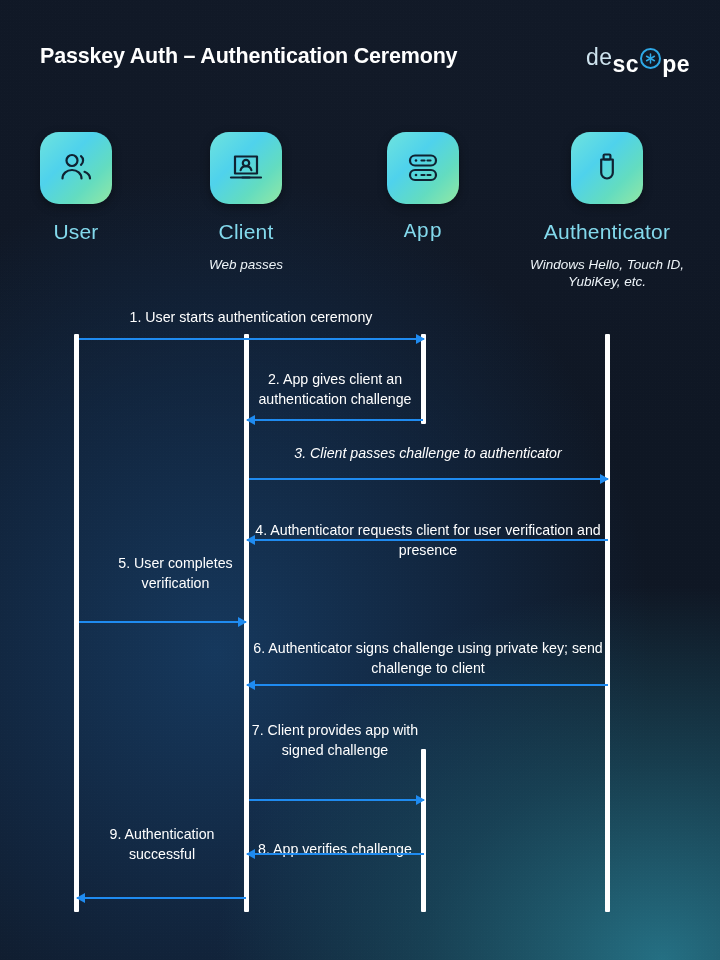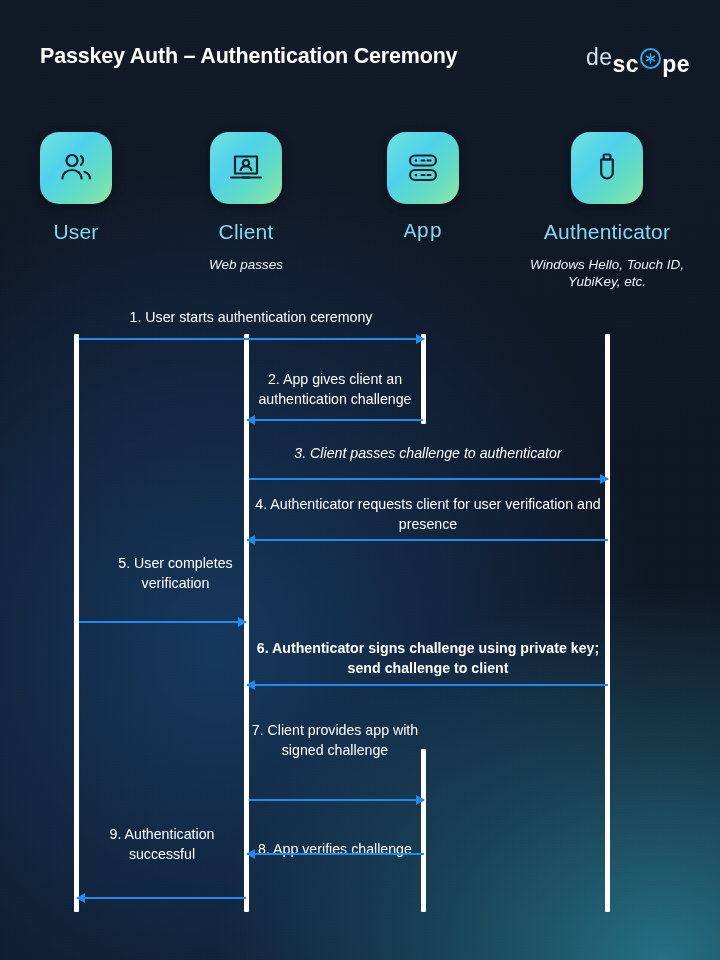--- a/index.html
+++ b/index.html
@@ -190,33 +190,33 @@
       <div class="shaft"></div>
         <div class="head"></div>
     </div>
 
     <div class="msg-label" style="left:249px; top:443px; width:358px;font-style:italic;">3. Client passes challenge to authenticator</div>
     <div class="arrow right" style="left:249px; top:474px; width:359px;">
       <div class="shaft"></div>
         <div class="head"></div>
     </div>
 
-    <div class="msg-label" style="left:249px; top:494px; width:358px;">4.  Authenticator requests client for user verification and presence</div>
+    <div class="msg-label" style="left:249px; top:520px; width:358px;">4.  Authenticator requests client for user verification and presence</div>
     <div class="arrow left" style="left:247px; top:535px; width:361px;">
       <div class="shaft"></div>
         <div class="head"></div>
     </div>
 
     <div class="msg-label" style="left:79px; top:553px; width:166px;padding-left:27px;">5. User completes verification</div>
     <div class="arrow right" style="left:79px; top:617px; width:167px;">
       <div class="shaft"></div>
         <div class="head"></div>
     </div>
 
-    <div class="msg-label" style="left:249px; top:638px; width:358px;font-weight:bold;">6. Authenticator signs challenge using private key; send challenge to client</div>
+    <div class="msg-label" style="left:249px; top:638px; width:358px;">6. Authenticator signs challenge using private key; send challenge to client</div>
     <div class="arrow left" style="left:247px; top:680px; width:361px;">
       <div class="shaft"></div>
         <div class="head"></div>
     </div>
 
     <div class="msg-label" style="left:249px; top:720px; width:172px;">7. Client provides app with signed challenge</div>
     <div class="arrow right" style="left:249px; top:795px; width:175px;">
       <div class="shaft"></div>
         <div class="head"></div>
     </div>

